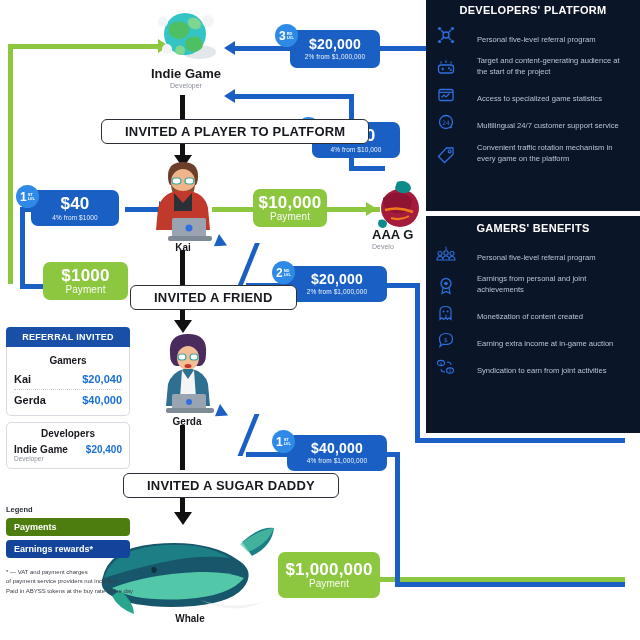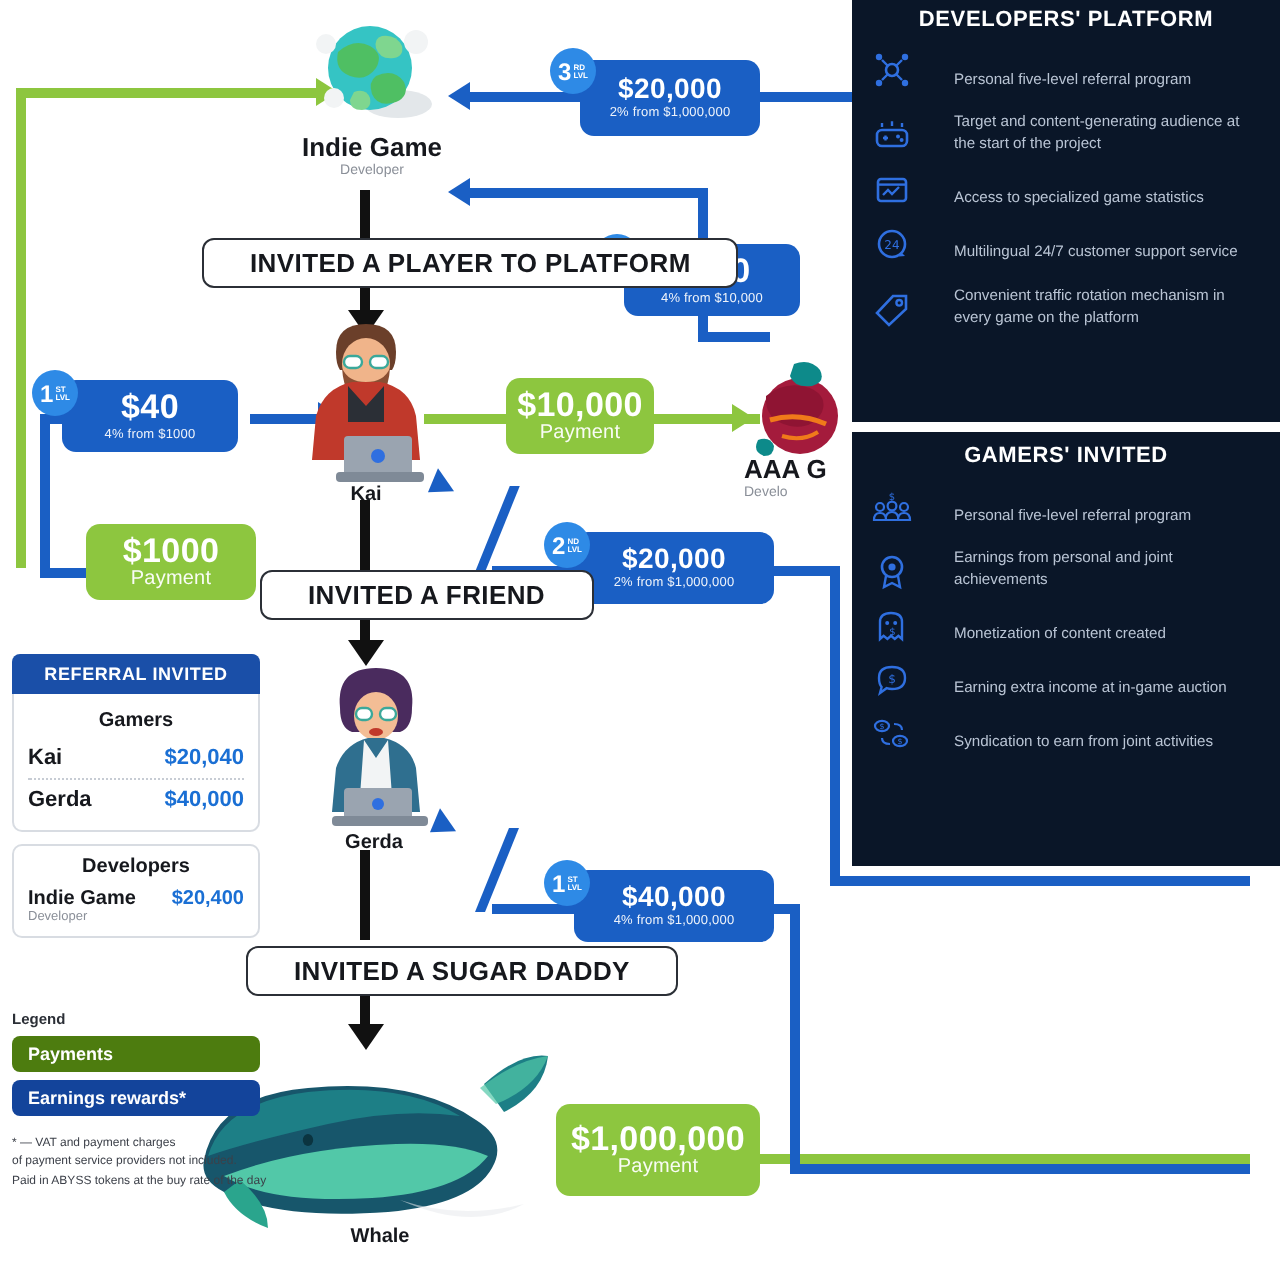--- a/index.html
+++ b/index.html
@@ -384,21 +384,21 @@
             <circle cx="12.6" cy="5.4" r="1.4" fill="none" stroke="#2f6fe0" stroke-width="1.2"></circle>
           </svg>
       </span>
       <span class="btxt">Convenient traffic rotation mechanism in every game on the platform</span>
     </div>
   </div>
 
   <div class="panel-sep"></div>
 
   <div class="panel gam">
-    <div class="ptitle">GAMERS' INVITED</div>
+    <div class="ptitle">GAMERS' BENEFITS</div>
 
     <div class="bitem">
       <span class="bico">
         <svg width="20" height="18" viewBox="0 0 20 18">
             <text x="10" y="6" font-size="5" fill="#2f6fe0" text-anchor="middle" font-family="DejaVu Sans, sans-serif">$</text>
             <circle cx="4" cy="9.5" r="2" fill="none" stroke="#2f6fe0" stroke-width="1.1"></circle>
             <circle cx="10" cy="9" r="2.2" fill="none" stroke="#2f6fe0" stroke-width="1.1"></circle>
             <circle cx="16" cy="9.5" r="2" fill="none" stroke="#2f6fe0" stroke-width="1.1"></circle>
             <path d="M1 16 q0 -3.5 3 -3.5 q3 0 3 3.5z M6.8 16 q0 -4 3.2 -4 q3.2 0 3.2 4z M13 16 q0 -3.5 3 -3.5 q3 0 3 3.5z" fill="none" stroke="#2f6fe0" stroke-width="1.1"></path>
           </svg>

